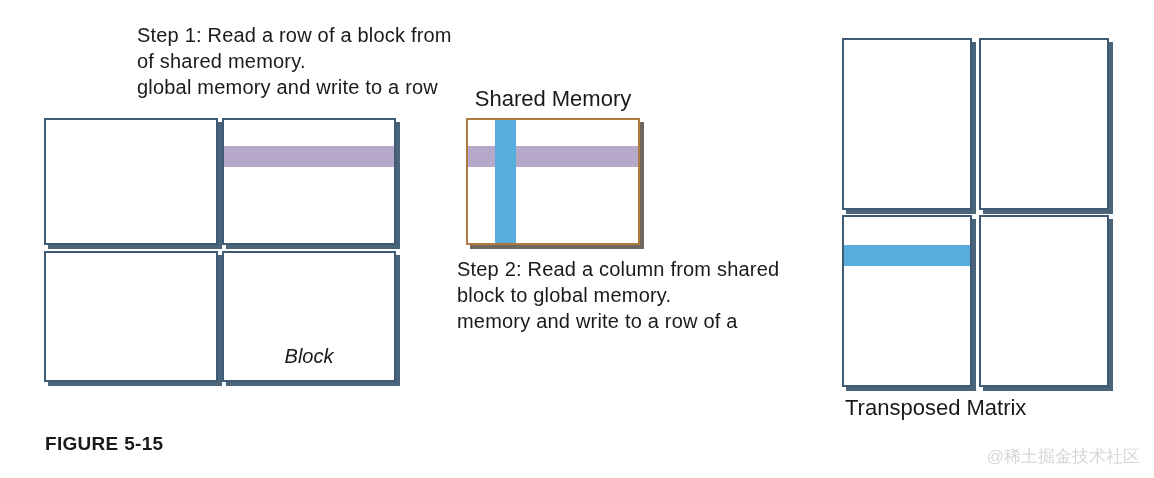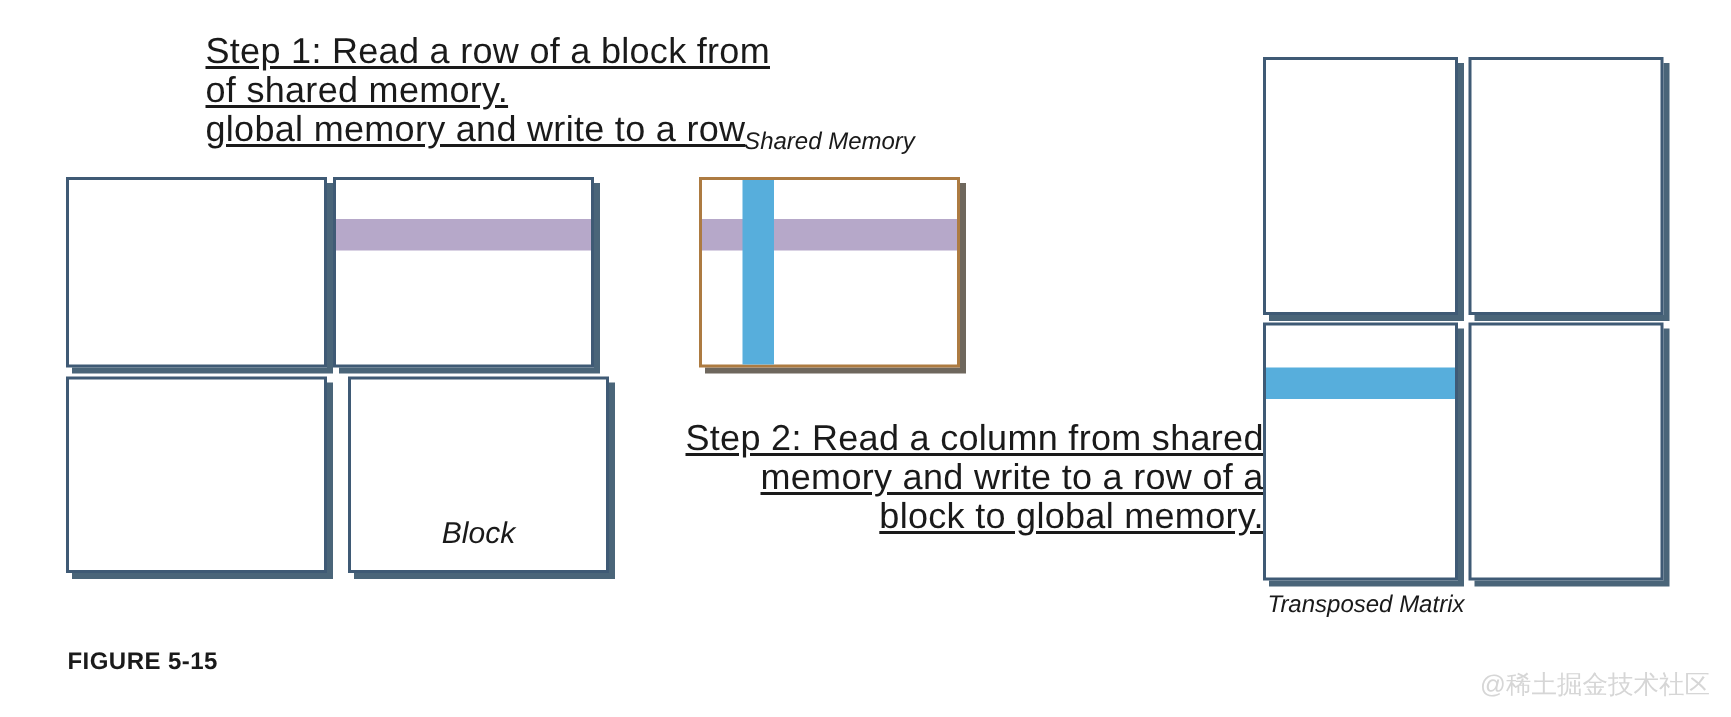--- a/index.html
+++ b/index.html
@@ -7,24 +7,23 @@
     position: relative;
     width: 1154px;
     height: 478px;
     background: #ffffff;
     font-family: "Liberation Sans", sans-serif;
     color: var(--text, #1a1a1a);
     overflow: hidden;
   }
   .step-text {
     position: absolute;
-    font-size: 24px;
+    font-size: 20px;
     line-height: 26px;
     letter-spacing: 0.2px;
-    text-decoration: underline;
   }
   .block {
     position: absolute;
     background: #ffffff;
     border: 2px solid var(--block-border, #3f5a75);
     box-shadow: 4px 4px 0 var(--block-shadow, #4a6579);
     box-sizing: border-box;
   }
   .shared-box {
     position: absolute;
@@ -43,51 +42,50 @@
   .stripe-col {
     position: absolute;
     top: 0; bottom: 0; width: 21px;
     background: var(--col-highlight, #57aedc);
     z-index: 2;
   }
   
   #om-tl { left: 44px;  top: 118px; width: 174px; height: 127px; }
   #om-tr { left: 222px; top: 118px; width: 174px; height: 127px; }
   #om-bl { left: 44px;  top: 251px; width: 174px; height: 131px; }
-  #om-br { left: 232px; top: 251px; width: 174px; height: 131px; }
+  #om-br { left: 222px; top: 251px; width: 174px; height: 131px; }
   
   #tm-tl { left: 842px; top: 38px;  width: 130px; height: 172px; }
   #tm-tr { left: 979px; top: 38px;  width: 130px; height: 172px; }
   #tm-bl { left: 842px; top: 215px; width: 130px; height: 172px; }
   #tm-br { left: 979px; top: 215px; width: 130px; height: 172px; }
 
   #step1 { left: 137px; top: 22px; }
-  #step2 { left: 457px; top: 280px; text-align: right; }
+  #step2 { left: 457px; top: 256px; }
 
   .diagram-label {
     position: absolute;
-    font-style: italic;
-    font-size: 16px;
+    font-size: 22px;
     white-space: nowrap;
   }
   #shared-label { left: 466px; top: 86px; width: 174px; text-align: center; }
   #om-label { left: 45px; top: 395px; }
   #tm-label { left: 845px; top: 395px; text-align: center; }
   .block-inner-label {
     position: absolute;
     left: 0; right: 0; bottom: 12px;
     text-align: center;
     font-style: italic;
     font-size: 20px;
   }
   .figure-caption {
     position: absolute;
     left: 45px; top: 433px;
     font-weight: bold;
-    font-size: 16px;
+    font-size: 19px;
     letter-spacing: 0.3px;
   }
   .watermark {
     position: absolute;
     right: 14px; top: 445px;
     font-size: 17px;
     color: var(--watermark, #d6d6d6);
     text-align: center;
   }
 </style>
@@ -112,22 +110,22 @@
   </div>
 
   <div class="diagram-label" id="shared-label">Shared Memory</div>
   <div class="shared-box">
     <div class="stripe-row" style="top:26px;"></div>
     <div class="stripe-col" style="left:27px;"></div>
   </div>
 
   <div class="step-text" id="step2">
     <div>Step 2: Read a column from shared</div>
+    <div>block to global memory.</div>
     <div>memory and write to a row of a</div>
-    <div>block to global memory.</div>
   </div>
 
   <div class="block" id="tm-tl"></div>
   <div class="block" id="tm-tr"></div>
   <div class="block" id="tm-bl">
     <div class="stripe-row blue" style="top:28px;"></div>
   </div>
   <div class="block" id="tm-br"></div>
   <div class="diagram-label" id="tm-label">Transposed Matrix</div>
 

